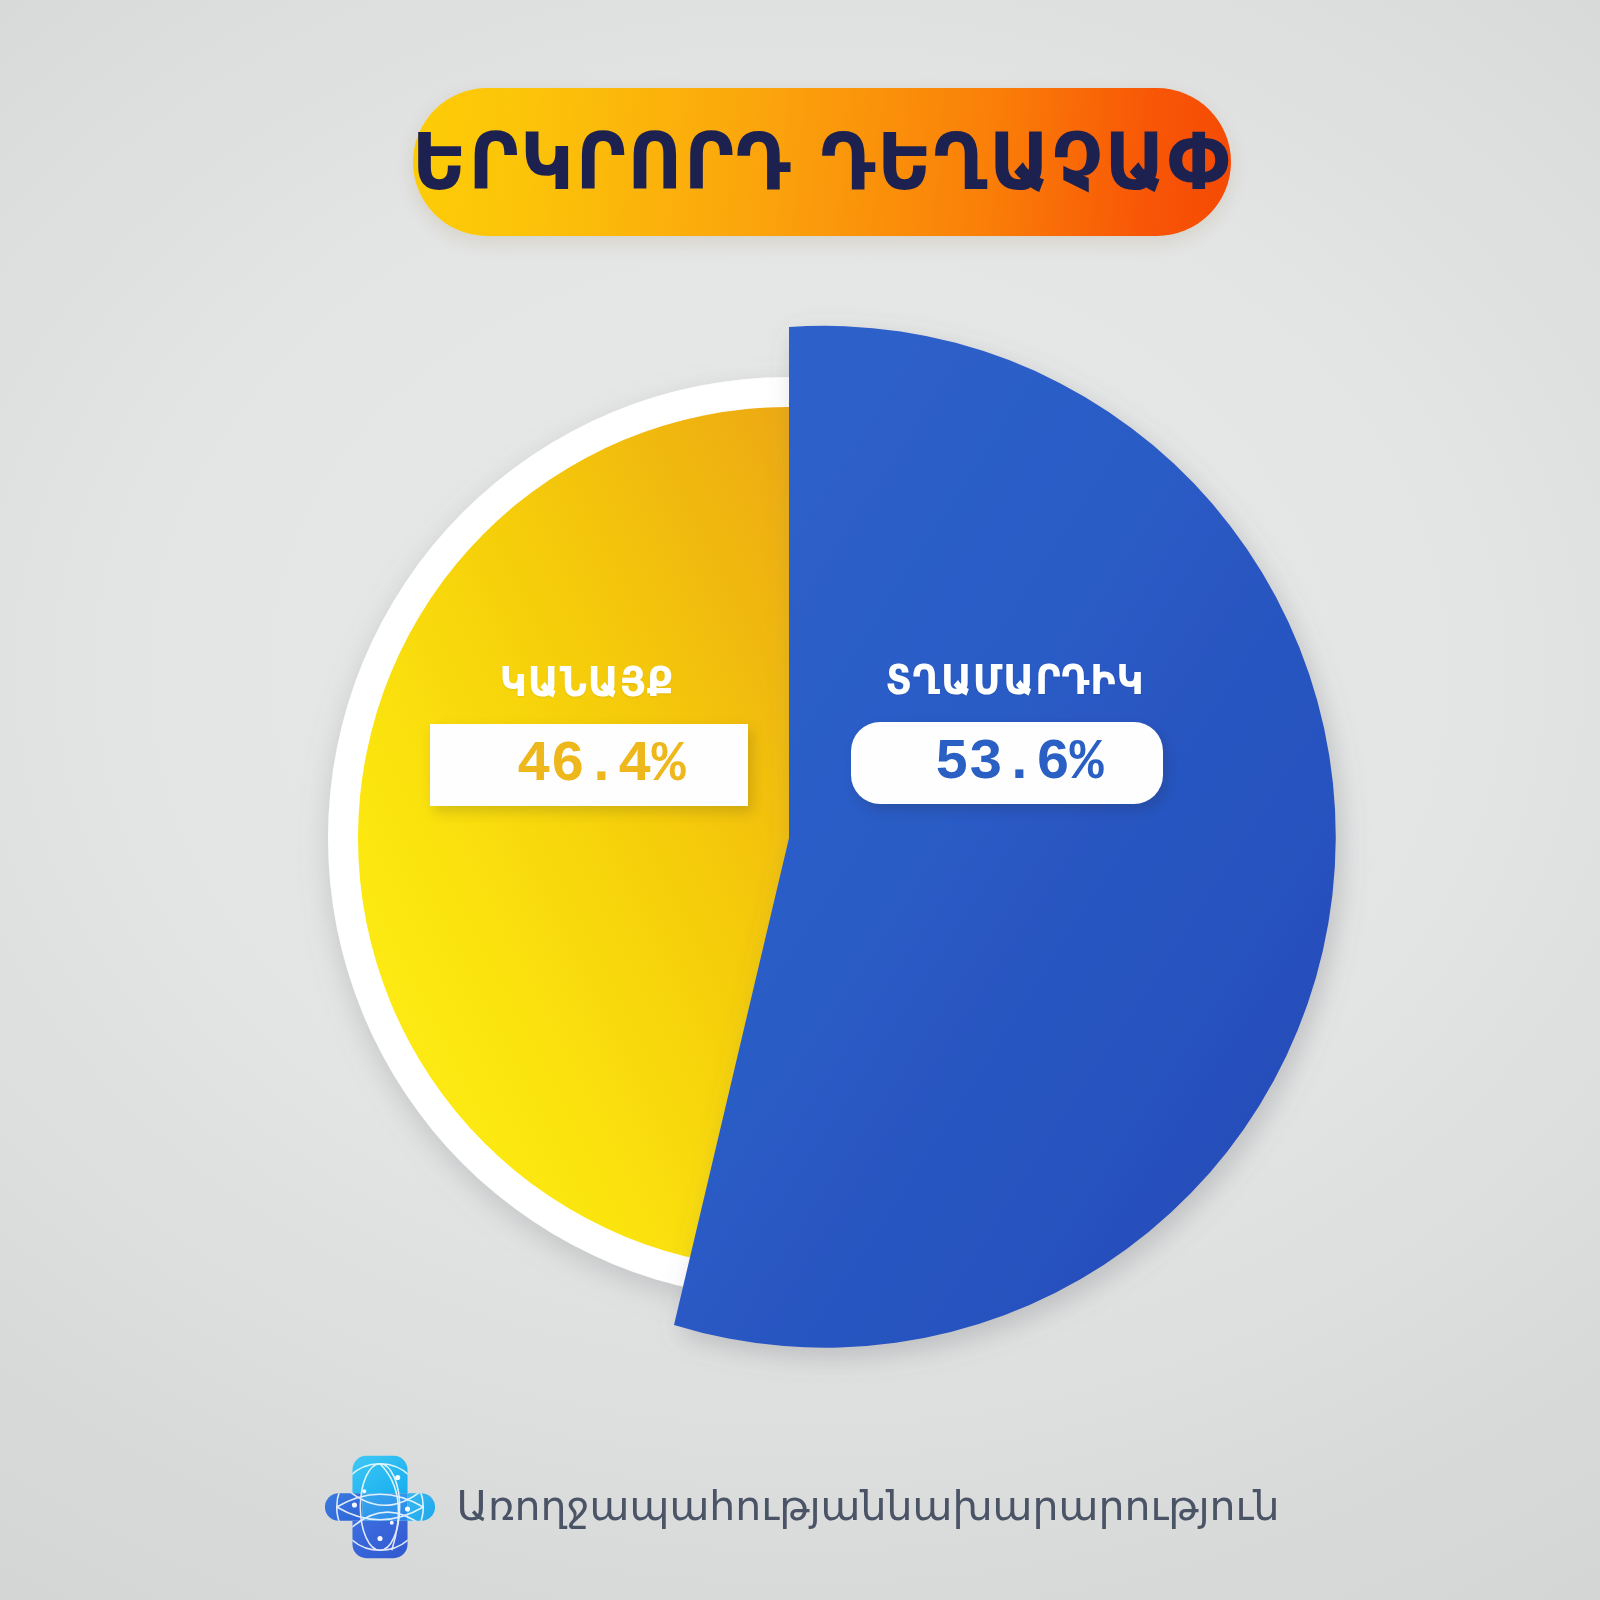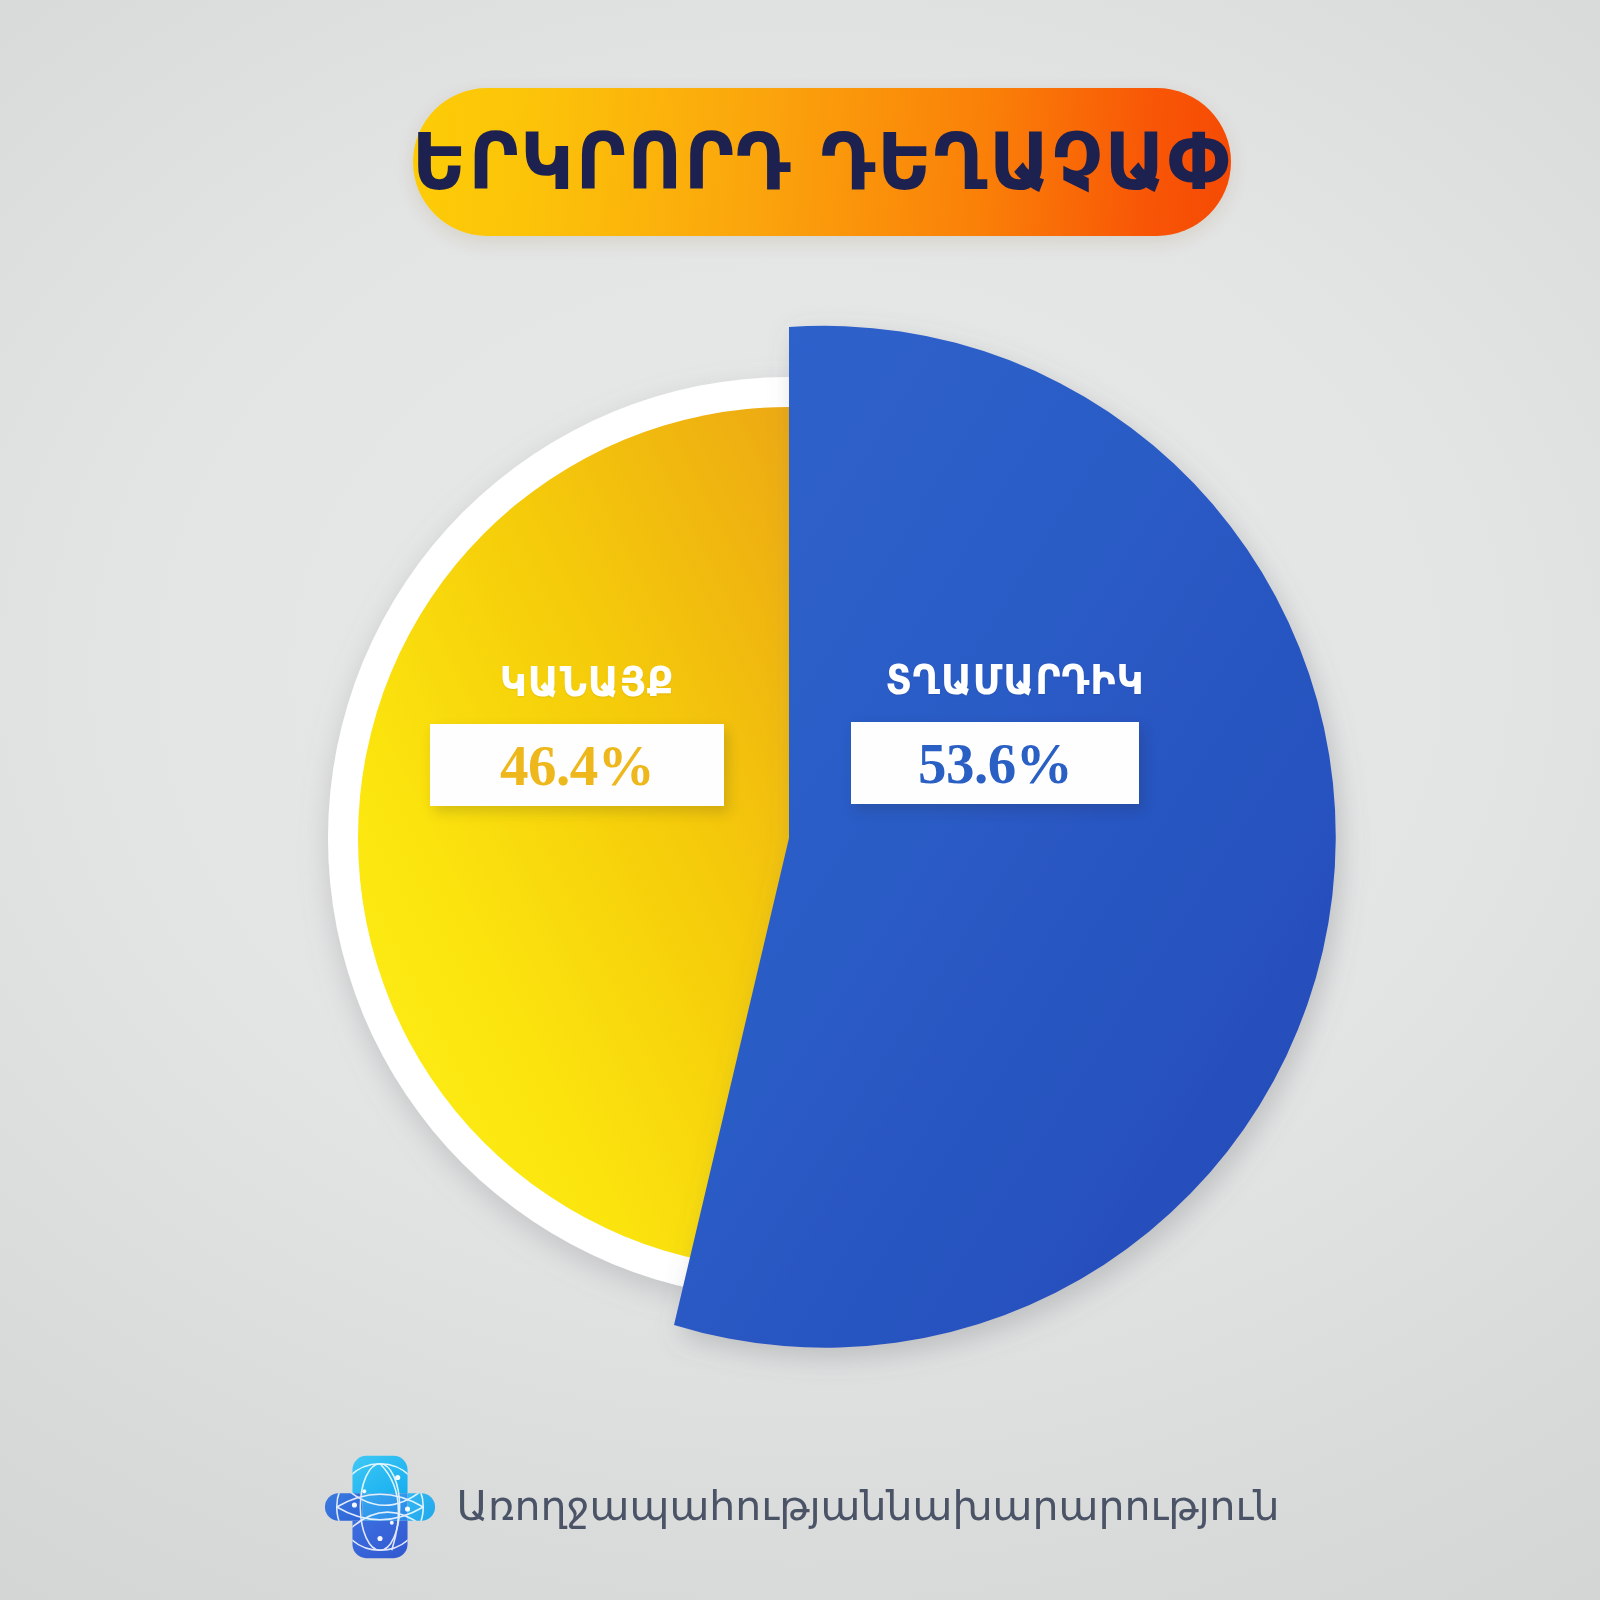--- a/index.html
+++ b/index.html
@@ -81,32 +81,33 @@
     text-shadow: 0 1px 2px rgba(0,0,0,0.08);
   }
   .seg-badge {
     margin-top: 22px;
     background: #fefefe;
     box-shadow: 4px 6px 12px rgba(40,40,40,0.18);
     display: flex;
     align-items: center;
     justify-content: center;
     height: 82px;
-    font-family: Liberation Serif, serif;
+    font-family: Liberation Mono, monospace;
     font-weight: 700;
     font-size: 57px;
     line-height: 1;
     letter-spacing: -0.5px;
+    padding-left: 24px;
   }
 
   #label-women { left: 377px; top: 662px; width: 420px; }
   #label-women .seg-badge { width: 294px; margin-left: 53px; color: #eeb71b; }
 
   #label-men { left: 805px; top: 660px; width: 420px; }
-  #label-men .seg-badge { width: 288px; margin-left: 46px; color: #2a5fc4; }
+  #label-men .seg-badge { width: 288px; margin-left: 46px; color: #2a5fc4; border-radius: 29px; }
 
   
   .footer {
     position: absolute;
     left: 0;
     top: 1448px;
     width: 1600px;
     display: flex;
     align-items: center;
     justify-content: center;

